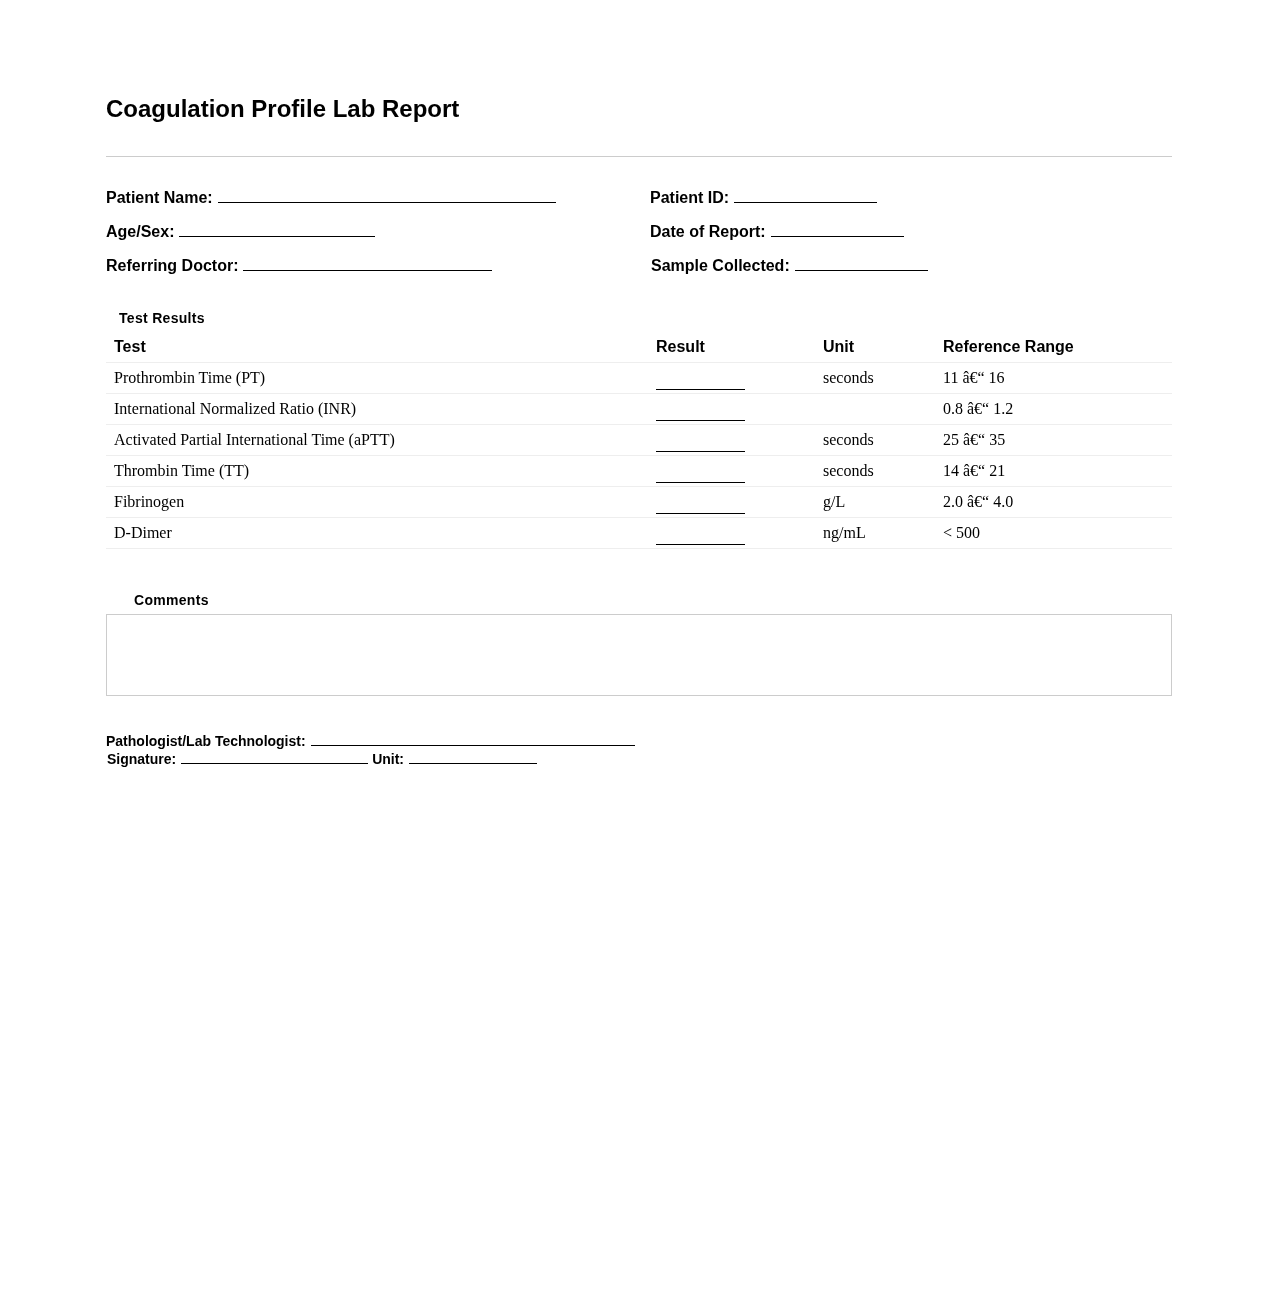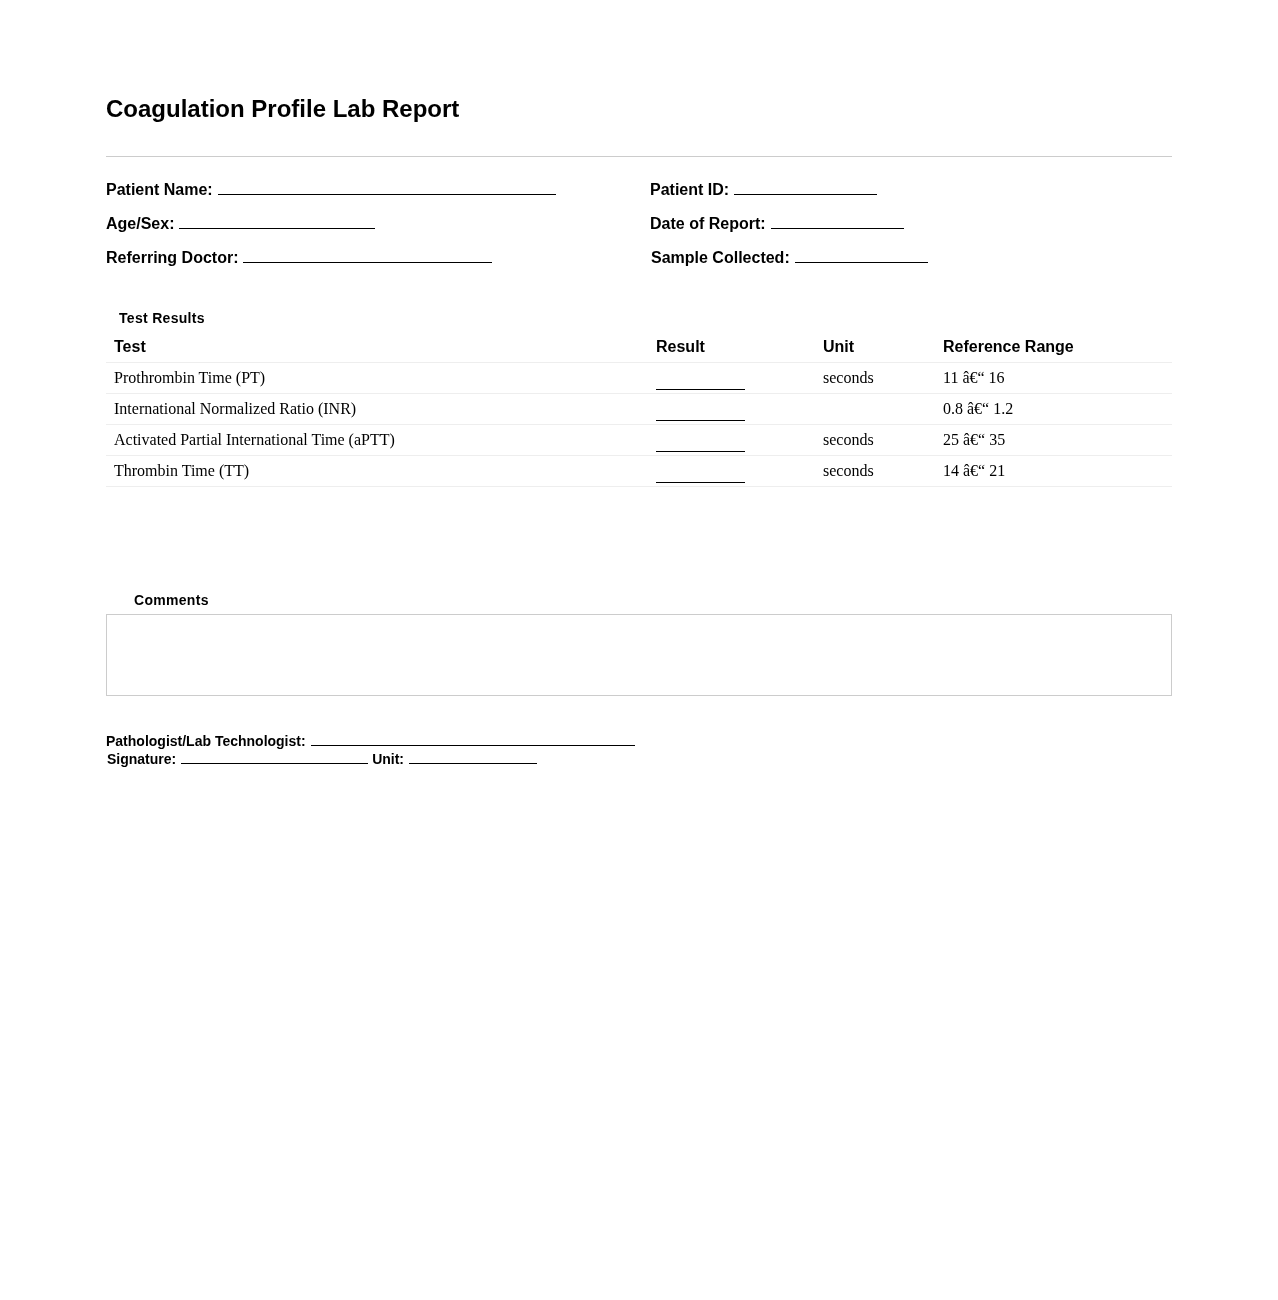--- a/index.html
+++ b/index.html
@@ -12,21 +12,21 @@
   .page { position: absolute; left: 106px; top: 0; width: 1066px; }
   h1 {
     position: absolute; top: 95px; left: 0; margin: 0;
     font-size: 24px; font-weight: bold;
   }
   .divider {
     position: absolute; top: 156px; left: 0; width: 1066px;
     height: 0; border-top: 1px solid #cccccc;
   }
   .info-row {
-    position: absolute; font-size: 16px; font-weight: bold; white-space: nowrap;
+    position: absolute; font-size: 16px; font-weight: bold; white-space: nowrap; margin-top: 8px;
   }
   .blank { display: inline-block; border-bottom: 1px solid #000; height: 14px; vertical-align: baseline; margin-left: 5px; }
   h2 {
     position: absolute; margin: 12px; font-size: 14px; font-weight: bold; letter-spacing: 0.3px;
   }
   table {
     position: absolute; top: 331px; left: 0; width: 1066px;
     border-collapse: collapse; font-size: 16px;
   }
   th {
@@ -102,20 +102,32 @@
         <td><span class="res-blank"></span></td>
         <td>seconds</td>
         <td>25 â€“ 35</td>
       </tr>
       <tr>
         <td>Thrombin Time (TT)</td>
         <td><span class="res-blank"></span></td>
         <td>seconds</td>
         <td>14 â€“ 21</td>
       </tr>
+      <tr>
+        <td>Fibrinogen</td>
+        <td><span class="res-blank"></span></td>
+        <td>g/L</td>
+        <td>2.0 â€“ 4.0</td>
+      </tr>
+      <tr>
+        <td>D-Dimer</td>
+        <td><span class="res-blank"></span></td>
+        <td>ng/mL</td>
+        <td>&lt; 500</td>
+      </tr>
     </tbody>
   </table>
 
   <h2 style="top:580px;left:16px;">Comments</h2>
   <div class="comments-box"></div>
 
   <div class="sig" style="top:733px;left:0;">
     <span>Pathologist/Lab Technologist:</span><span class="blank" style="width:324px;height:12px;"></span>
   </div>
   <div class="sig" style="top:751px;left:1px;">

